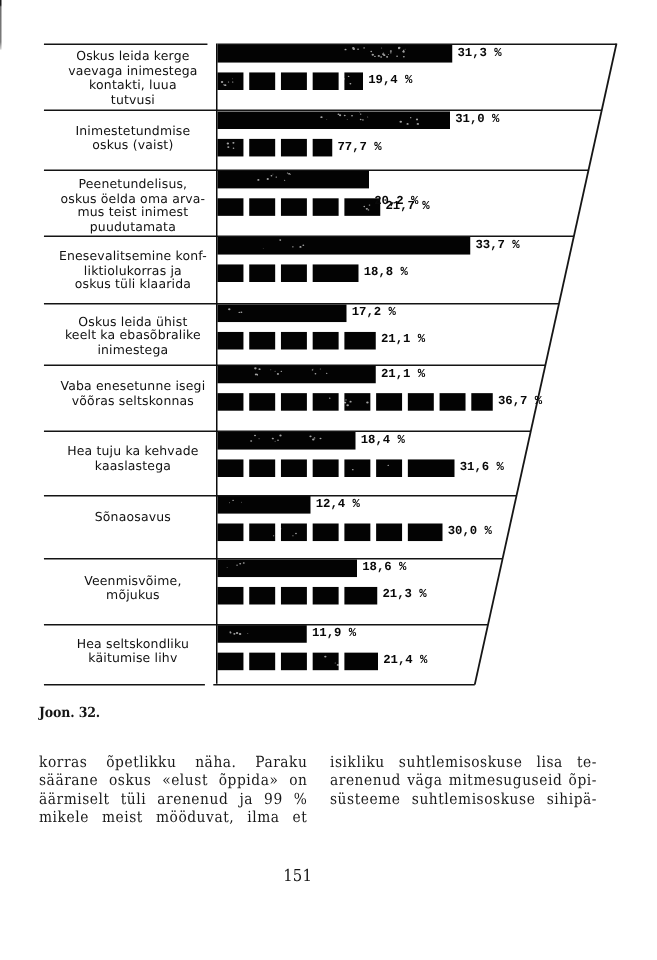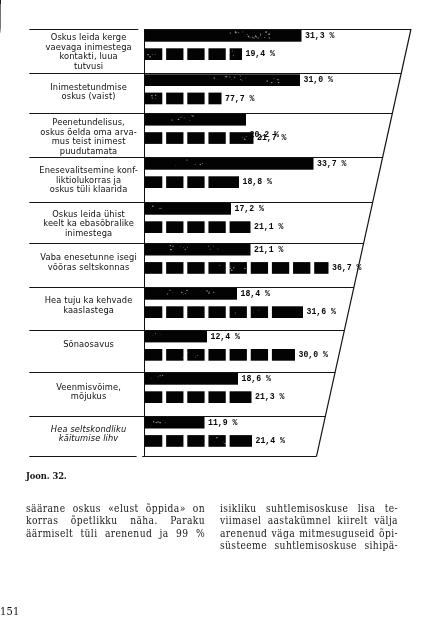--- a/index.html
+++ b/index.html
@@ -56,23 +56,23 @@
     line-height:12.2px;
     letter-spacing:0.38px;
     color:#1d1d1d;
     text-align:justify;
     -webkit-hyphens:none;hyphens:none;
   }
   #col-left{left:26px;width:179px;}
   #col-right{left:220px;width:178px;}
   .col div{white-space:nowrap;display:flex;justify-content:space-between;}
   #page-number{
-    position:absolute;left:0;top:577px;width:397px;text-align:left;
+    position:absolute;left:0;top:577px;width:397px;text-align:center;
     font-family:"DejaVu Serif", serif;font-stretch:condensed;
-    font-size:11px;color:#1a1a1a;letter-spacing:0.2px;margin-top:28px;
+    font-size:11px;color:#1a1a1a;letter-spacing:0.2px;
   }
 </style>
 </head>
 <body>
 
 <div class="page">
   <div id="scan-edge"></div>
 
   <div id="chart">
     <svg id="chart-svg" width="438" height="470">
@@ -313,21 +313,21 @@
         <div class="rowlabel" style="left: 31.6px; top: 209.5px; width: 114px;">Oskus leida ühist
 keelt ka ebasõbralike
 inimestega</div>
         <div class="rowlabel" style="left: 31.6px; top: 253.4px; width: 114px;">Vaba enesetunne isegi
 võõras seltskonnas</div>
         <div class="rowlabel" style="left: 31.6px; top: 296px; width: 114px;">Hea tuju ka kehvade
 kaaslastega</div>
         <div class="rowlabel" style="left: 31.6px; top: 340px; width: 114px;">Sõnaosavus</div>
         <div class="rowlabel" style="left: 31.6px; top: 382.9px; width: 114px;">Veenmisvõime,
 mõjukus</div>
-        <div class="rowlabel" style="left: 31.6px; top: 424.6px; width: 114px; font-style: italic;">Hea seltskondliku
+        <div class="rowlabel" style="left: 31.6px; top: 424.6px; width: 114px;">Hea seltskondliku
 käitumise lihv</div>
       </div>
     <div id="values">
         <div class="vallabel" style="left: 305px; top: 31px;">31,3 %</div>
         <div class="vallabel" style="left: 245.5px; top: 49.3px;">19,4 %</div>
         <div class="vallabel" style="left: 303.5px; top: 75.3px;">31,0 %</div>
         <div class="vallabel" style="left: 225px; top: 93.6px;">77,7 %</div>
         <div class="vallabel" style="left: 249.5px; top: 130px; text-align: right;">20,2 %</div>
         <div class="vallabel" style="left: 257px; top: 133.2px;">21,7 %</div>
         <div class="vallabel" style="left: 317px; top: 159px;">33,7 %</div>
@@ -345,55 +345,56 @@
         <div class="vallabel" style="left: 208px; top: 417.8px;">11,9 %</div>
         <div class="vallabel" style="left: 255.5px; top: 436.1px;">21,4 %</div>
       </div>
   </div>
 
   <div id="fig-caption">Joon. 32.</div>
 
   <div id="bodytext">
     <div class="col" id="col-left">
         <div>
+          <span>korras</span>
+          <span>õpetlikku</span>
+          <span>näha.</span>
+          <span>Paraku</span>
+        </div>
+        <div>
           <span>säärane</span>
           <span>oskus</span>
           <span>«elust</span>
           <span>õppida»</span>
           <span>on</span>
-        </div>
-        <div>
-          <span>korras</span>
-          <span>õpetlikku</span>
-          <span>näha.</span>
-          <span>Paraku</span>
         </div>
         <div>
           <span>äärmiselt</span>
           <span>tüli</span>
           <span>arenenud</span>
           <span>ja</span>
           <span>99</span>
           <span>%</span>
         </div>
+        <div>
+          <span>mikele</span>
+          <span>meist</span>
+          <span>mööduvat,</span>
+          <span>ilma</span>
+          <span>et</span>
+        </div>
       </div>
     <div class="col" id="col-right">
         <div>
           <span>isikliku</span>
           <span>suhtlemisoskuse</span>
           <span>lisa</span>
           <span>te-</span>
         </div>
         <div>
-          <span>viimasel</span>
-          <span>aastakümnel</span>
-          <span>kiirelt</span>
-          <span>välja</span>
-        </div>
-        <div>
           <span>arenenud</span>
           <span>väga</span>
           <span>mitmesuguseid</span>
           <span>õpi-</span>
         </div>
         <div>
           <span>süsteeme</span>
           <span>suhtlemisoskuse</span>
           <span>sihipä-</span>
         </div>

